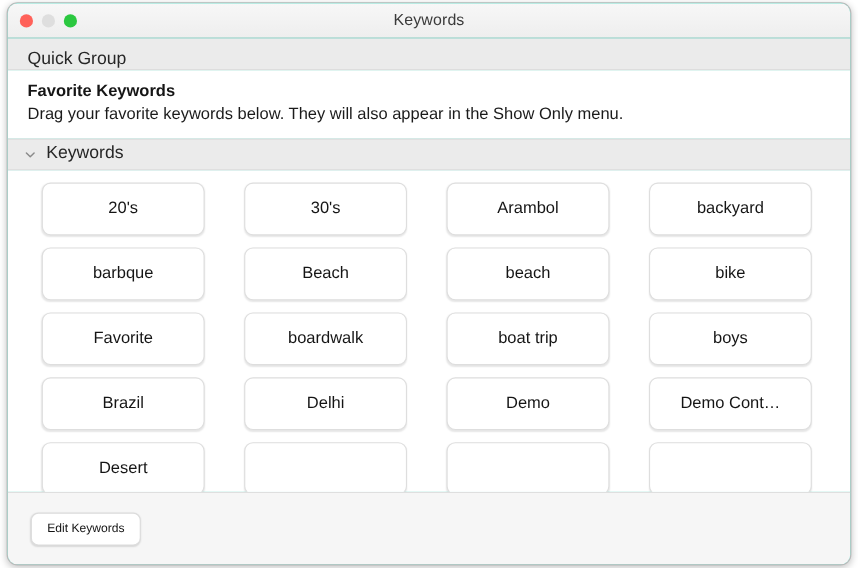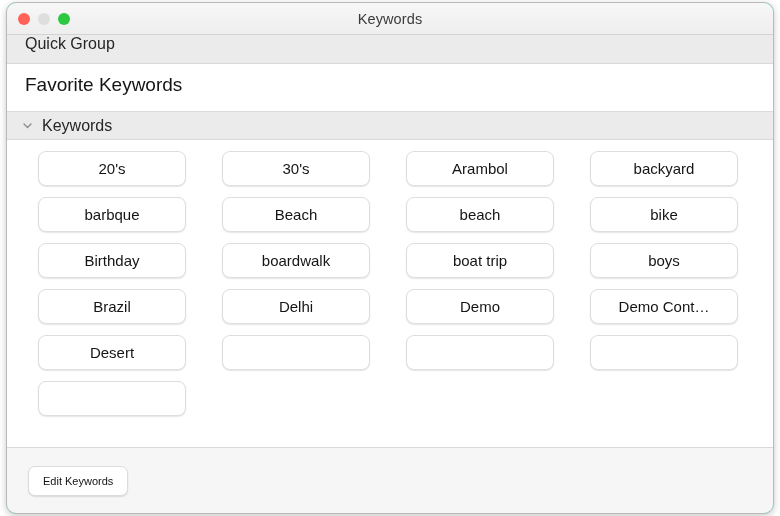--- a/index.html
+++ b/index.html
@@ -64,38 +64,38 @@
     color: #3b3b3b;
     letter-spacing: 0.1px;
   }
 
   
   .quickgroup {
     flex: 0 0 29px;
     background: #ebebeb;
     border-bottom: 1px solid #d8d8d8;
     display: flex;
-    align-items: flex-start;
+    align-items: flex-end;
     padding-left: 18px;
     box-sizing: border-box;
   }
   .quickgroup-label {
     font-size: 16px;
     color: #262626;
   }
 
   
   .fav-block {
     flex: 0 0 auto;
     padding: 10px 18px 12px 18px;
     background: #ffffff;
   }
   .fav-title {
-    font-size: 19px;
-    font-weight: normal;
+    font-size: 15px;
+    font-weight: bold;
     color: #151515;
     margin-bottom: 3px;
   }
   .fav-desc {
     font-size: 15px;
     color: #1b1b1b;
     line-height: 1.33;
     max-width: 690px;
   }
 
@@ -133,21 +133,21 @@
     padding: 11px 0 0 0;
   }
   .grid {
     display: grid;
     grid-template-columns: repeat(4, 148px);
     column-gap: 36px;
     row-gap: 11px;
     padding-left: 31px;
   }
   .pill {
-    height: 35px;
+    height: 48px;
     box-sizing: border-box;
     background: #ffffff;
     border: 1px solid #dedede;
     border-radius: 8px;
     box-shadow: 0 1px 1.5px rgba(0,0,0,0.10);
     display: flex;
     align-items: center;
     justify-content: center;
     font-size: 15px;
     color: #151515;
@@ -192,20 +192,21 @@
     </div>
     <div class="title-text">Keywords</div>
   </div>
 
   <div class="quickgroup">
     <span class="quickgroup-label">Quick Group</span>
   </div>
 
   <div class="fav-block">
     <div class="fav-title">Favorite Keywords</div>
+    <div class="fav-desc">Drag your favorite keywords below. They will also appear in the Show Only menu.</div>
   </div>
 
   <div class="section-header">
     <span class="chevron">
       <svg width="11" height="11" viewBox="0 0 11 11" aria-hidden="true">
         <polyline points="2,4 5.5,7.5 9,4" fill="none" stroke="#8a8a8a" stroke-width="1.3" stroke-linecap="round" stroke-linejoin="round"></polyline>
       </svg>
     </span>
     <span class="section-title">Keywords</span>
   </div>
@@ -215,21 +216,21 @@
       <div class="pill">20's</div>
       <div class="pill">30's</div>
       <div class="pill">Arambol</div>
       <div class="pill">backyard</div>
 
       <div class="pill">barbque</div>
       <div class="pill">Beach</div>
       <div class="pill">beach</div>
 
       <div class="pill">bike</div>
-      <div class="pill">Birthday</div>
+      <div class="pill">Favorite</div>
       <div class="pill">boardwalk</div>
       <div class="pill">boat trip</div>
 
       <div class="pill">boys</div>
       <div class="pill">Brazil</div>
       <div class="pill">Delhi</div>
 
       <div class="pill">Demo</div>
       <div class="pill">Demo Cont…</div>
       <div class="pill">Desert</div>

